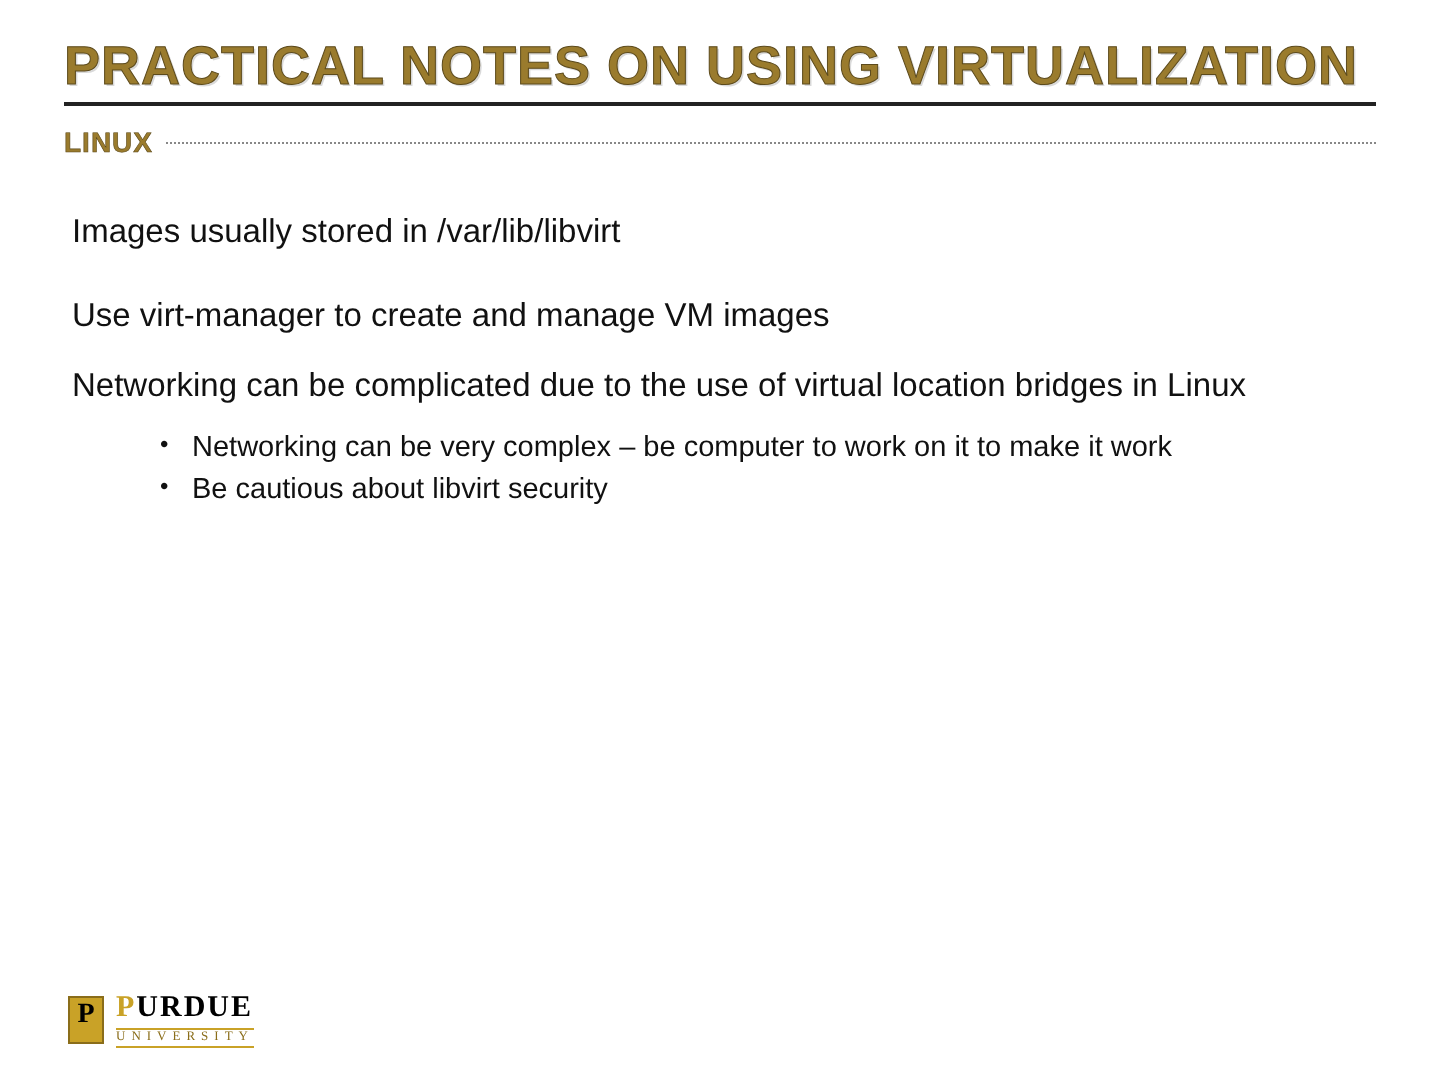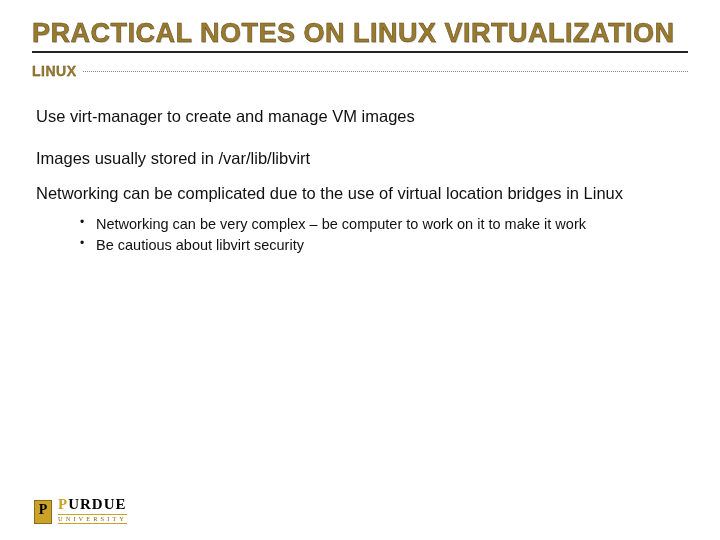--- a/index.html
+++ b/index.html
@@ -80,21 +80,21 @@
     left: 0;
     top: 0;
     font-size: 12px;
     color: #111;
   }
   .logo {
     position: absolute;
     left: 34px;
     bottom: 16px;
     display: flex;
-    align-items: flex-end;
+    align-items: center;
     gap: 6px;
   }
   .logo-badge {
     width: 18px;
     height: 24px;
     background: #c9a227;
     border: 1px solid #8a6d1a;
     position: relative;
   }
   .logo-badge::after {
@@ -129,33 +129,33 @@
     border-bottom: 1px solid #c9a227;
     padding: 1px 0;
     margin-top: 2px;
   }
 </style>
 </head>
 <body>
 
 <div class="slide">
 
-  <h1 class="title">PRACTICAL NOTES ON LINUX VIRTUALIZATION</h1>
+  <h1 class="title">PRACTICAL NOTES ON USING VIRTUALIZATION</h1>
   <hr class="title-rule">
 
   <div class="subtitle-row">
     <span class="subtitle">LINUX</span>
     <hr class="dotted">
   </div>
 
   <div class="content">
 
+    <p class="para">Images usually stored in /var/lib/libvirt</p>
+
     <p class="para">Use virt-manager to create and manage VM images</p>
-
-    <p class="para">Images usually stored in /var/lib/libvirt</p>
     <ul class="sub">
     </ul>
 
     <p class="para">Networking can be complicated due to the use of virtual location bridges in Linux</p>
     <ul class="sub">
       <li>Networking can be very complex – be computer to work on it to make it work</li>
       <li>Be cautious about libvirt security</li>
     </ul>
 
   </div>

